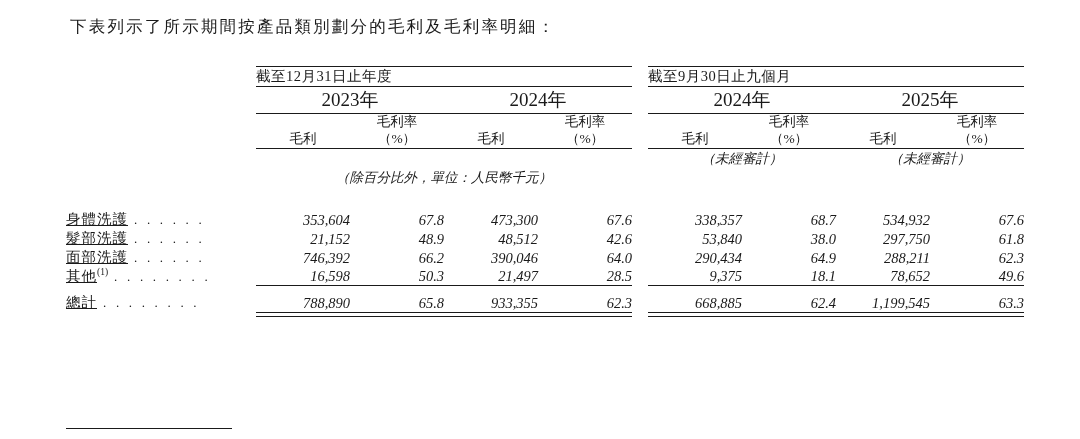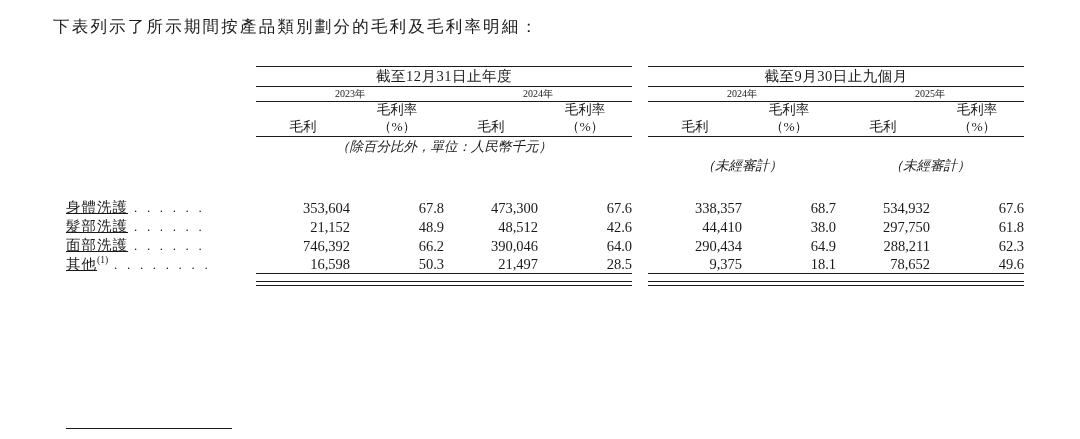--- a/index.html
+++ b/index.html
@@ -10,21 +10,21 @@
     width: 1080px;
     height: 439px;
     background: #ffffff;
     font-family: "Liberation Serif", serif;
     color: #1a1a1a;
     position: relative;
     overflow: hidden;
   }
   .intro {
     position: absolute;
-    left: 53px;
+    left: 70px;
     top: 16px;
     font-size: 16.5px;
     letter-spacing: 2.2px;
     font-family: Liberation Sans, sans-serif;
     white-space: nowrap;
   }
   .table-wrap {
     position: absolute;
     left: 66px;
     top: 66px;
@@ -40,34 +40,34 @@
     padding: 0;
     font-weight: normal;
     vertical-align: bottom;
   }
   
   .c-label { width: 190px; }
   .c-num   { width: 94px; }
   .c-gap   { width: 16px; }
 
   .hdr-group {
-    text-align: center;
+    text-align: left;
     font-weight: bold;
     font-size: 14.5px;
     letter-spacing: 0.5px;
     padding-bottom: 3px;
     white-space: nowrap;
   }
   .rule-top { border-top: 1px solid #1a1a1a; }
   .rule-bot { border-bottom: 1px solid #1a1a1a; }
 
   .hdr-year {
     text-align: center;
     font-weight: bold;
-    font-size: 10px;
+    font-size: 19px;
     padding-top: 4px;
     padding-bottom: 3px;
     white-space: nowrap;
   }
   .hdr-sub {
     text-align: center;
     font-weight: bold;
     font-size: 13.5px;
     line-height: 1.25;
     padding-top: 6px;
@@ -96,20 +96,21 @@
   }
   .rlabel .name { letter-spacing: 1px; text-decoration: underline; }
   .rlabel .dots { letter-spacing: 3.2px; padding-left: 6px; font-size: 13px; }
   .rlabel sup { font-size: 9.5px; vertical-align: super; }
   .num {
     text-align: right;
     font-size: 14.5px;
     padding-top: 1.5px;
     padding-bottom: 1.5px;
     white-space: nowrap;
+    font-style: italic;
   }
   .total-row td {
     font-weight: bold;
     padding-top: 7px;
     padding-bottom: 3px;
   }
   .topline td { border-top: 1px solid #1a1a1a; height: 7px; }
   .dblline td.num, .dblline td.lbl {
     border-top: 1px solid #1a1a1a;
     border-bottom: 1px solid #1a1a1a;
@@ -188,31 +189,31 @@
         <span>毛利</span>
       </td>
       <td class="hdr-sub rule-bot">
         <span>毛利率</span><br>
         <span>（%）</span>
       </td>
     </tr>
 
     <tr class="note-row">
       <td></td>
-      <td colspan="4">（除百分比外，單位：人民幣千元）</td>
-      <td></td>
-      <td colspan="4"></td>
-    </tr>
-
-    <tr class="note-row">
-      <td></td>
       <td colspan="4" class="note2"></td>
       <td></td>
       <td colspan="2" class="note2">（未經審計）</td>
       <td colspan="2" class="note2">（未經審計）</td>
+    </tr>
+
+    <tr class="note-row">
+      <td></td>
+      <td colspan="4">（除百分比外，單位：人民幣千元）</td>
+      <td></td>
+      <td colspan="4"></td>
     </tr>
 
     <tr class="spacer-row">
       <td colspan="10"></td>
     </tr>
 
     <tr>
       <td class="rlabel">
         <span class="name">身體洗護</span><span class="dots">. . . . . .</span>
       </td>
@@ -229,21 +230,21 @@
 
     <tr>
       <td class="rlabel">
         <span class="name">髮部洗護</span><span class="dots">. . . . . .</span>
       </td>
       <td class="num">21,152</td>
       <td class="num">48.9</td>
       <td class="num">48,512</td>
       <td class="num">42.6</td>
       <td></td>
-      <td class="num">44,410</td>
+      <td class="num">53,840</td>
       <td class="num">38.0</td>
       <td class="num">297,750</td>
       <td class="num">61.8</td>
     </tr>
 
     <tr>
       <td class="rlabel">
         <span class="name">面部洗護</span><span class="dots">. . . . . .</span>
       </td>
       <td class="num">746,392</td>
@@ -278,20 +279,34 @@
       <td></td>
       <td></td>
       <td></td>
       <td style="border-top:none"></td>
       <td></td>
       <td></td>
       <td></td>
       <td></td>
     </tr>
 
+    <tr class="total-row">
+      <td class="rlabel">
+        <span class="name">總計</span><span class="dots">. . . . . . . .</span>
+      </td>
+      <td class="num">788,890</td>
+      <td class="num">65.8</td>
+      <td class="num">933,355</td>
+      <td class="num">62.3</td>
+      <td></td>
+      <td class="num">668,885</td>
+      <td class="num">62.4</td>
+      <td class="num">1,199,545</td>
+      <td class="num">63.3</td>
+    </tr>
 
     <tr class="dblline">
       <td></td>
       <td class="num"></td>
       <td class="num"></td>
       <td class="num"></td>
       <td class="num"></td>
       <td></td>
       <td class="num"></td>
       <td class="num"></td>

